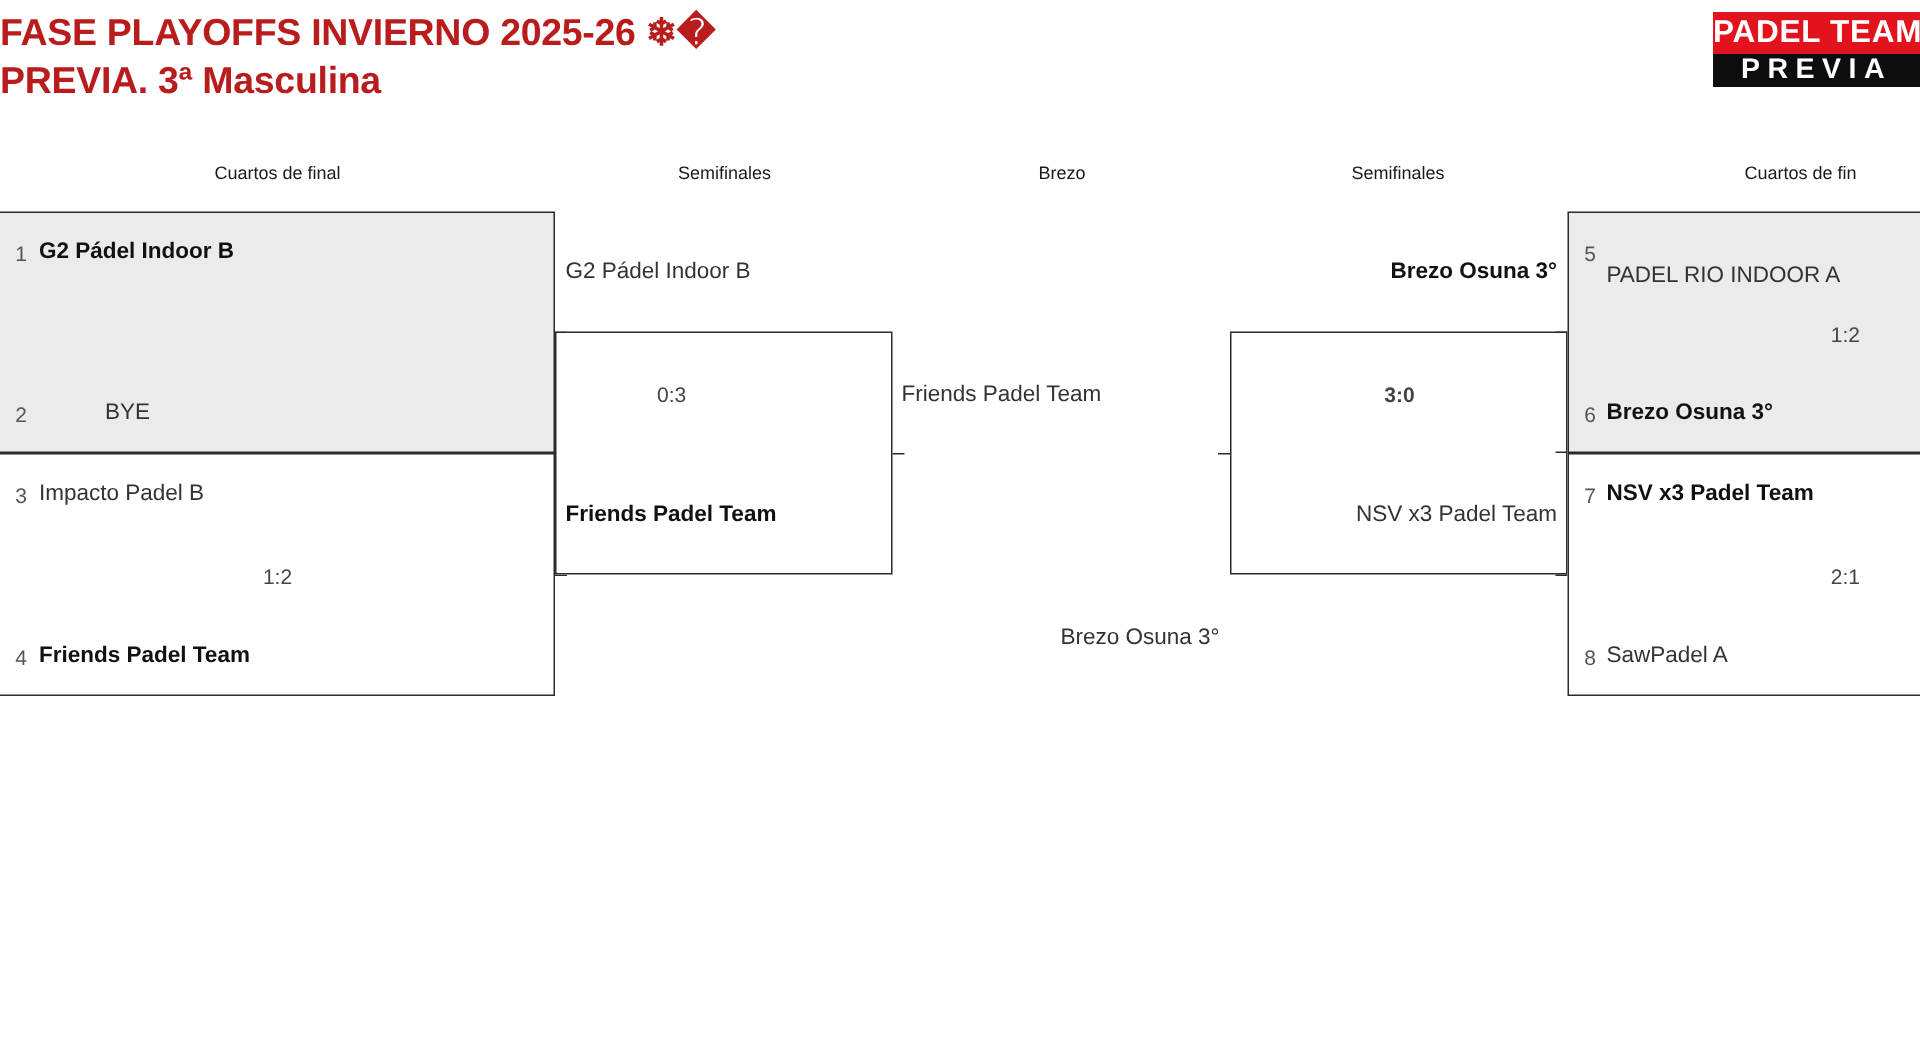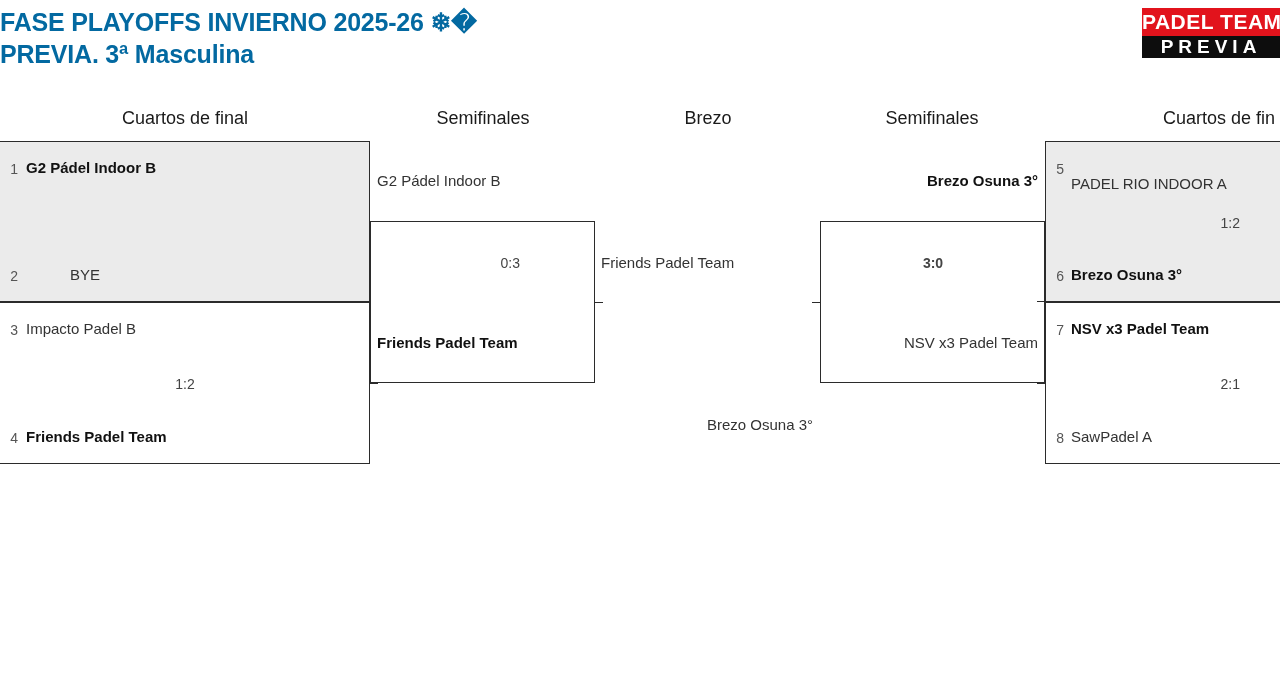--- a/index.html
+++ b/index.html
@@ -11,21 +11,21 @@
     color: #1a1a1a;
     overflow: hidden;
   }
   #root { position: relative; width: 1280px; height: 697px; }
 
   
   .title {
     position: absolute; left: 0; top: 6px;
     width: 840px;
     font-size: 25px; font-weight: 700; line-height: 32px;
-    color: #0369a1; letter-spacing: -0.2px;
+    color: #b91c1c; letter-spacing: -0.2px;
     white-space: pre-line;
   }
   .logo {
     position: absolute; right: 0px; top: 8px;
     width: 138px; height: 50px;
     display: flex; flex-direction: column; align-items: stretch;
   }
   .logo-top {
     background: #e2131c; color: #ffffff;
     font-size: 21px; font-weight: 700; line-height: 28px;
@@ -36,21 +36,21 @@
   .logo-bot {
     background: #0d0d0d; color: #ffffff;
     font-size: 19px; font-weight: 700; line-height: 22px;
     text-align: center; letter-spacing: 5px;
     white-space: nowrap; overflow: hidden;
   }
 
   
   .round-head {
     position: absolute; top: 108px;
-    font-size: 18px; font-weight: 400; color: #1a1a1a;
+    font-size: 12px; font-weight: 400; color: #1a1a1a;
     white-space: nowrap;
   }
   .rh-center { transform: translateX(-50%); }
 
   
   .match {
     position: absolute;
     border: 1px solid #2b2b2b;
     background: #ffffff;
   }
@@ -112,21 +112,21 @@
   <div class="score" style="left:125px; top:376px; width:120px; text-align:center;">1:2</div>
   <div class="seed" style="left:0px; top:430px; width:18px;">4</div>
   <div class="team win" style="left:26px; top:428px;">Friends Padel Team</div>
 
   <div class="conn" style="left:370px; top:221px; width:8px; height:1px;"></div>
   <div class="conn" style="left:370px; top:301px; width:8px; height:1px;"></div>
   <div class="conn" style="left:370px; top:383px; width:8px; height:1px;"></div>
 
   <div class="match" style="left:370px; top:221px; width:225px; height:162px;"></div>
   <div class="team" style="left:377px; top:172px;">G2 Pádel Indoor B</div>
-  <div class="score" style="left:400px; top:255px; width:120px; text-align:right;">0:3</div>
+  <div class="score" style="left:438px; top:255px; width:120px; text-align:left;">0:3</div>
   <div class="team win" style="left:377px; top:334px;">Friends Padel Team</div>
 
   <div class="conn" style="left:595px; top:302px; width:8px; height:1px;"></div>
 
   <div class="team" style="left:601px; top:254px;">Friends Padel Team</div>
   <div class="score" style="left:648px; top:340px; width:120px; text-align:center;"></div>
   <div class="team right" style="left:613px; top:416px; width:200px;">Brezo Osuna 3°</div>
 
   <div class="conn" style="left:812px; top:302px; width:8px; height:1px;"></div>
 

